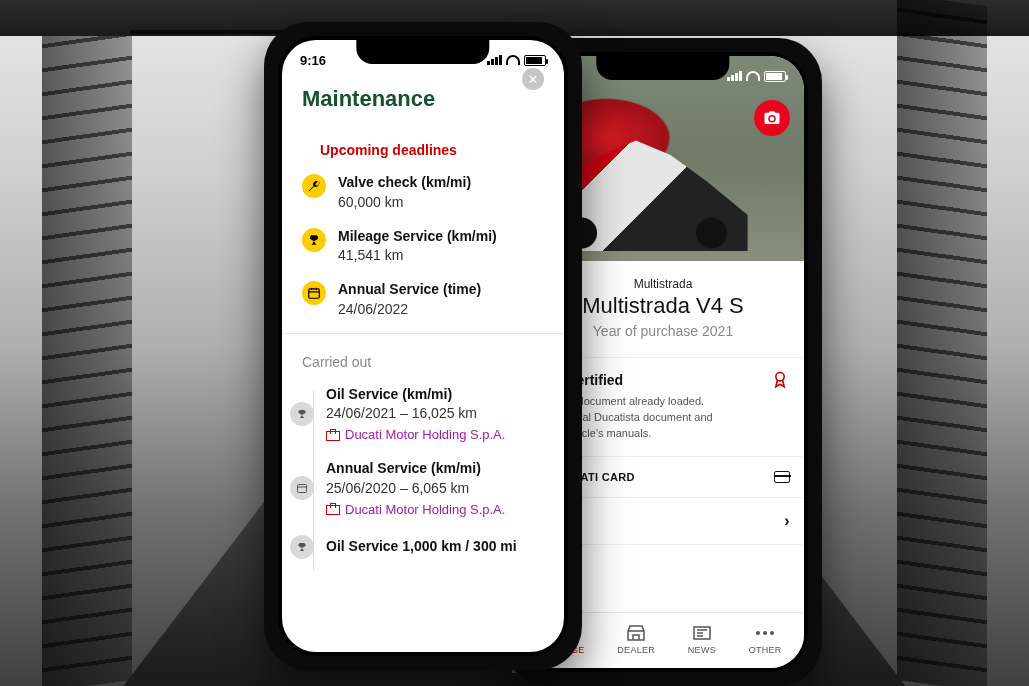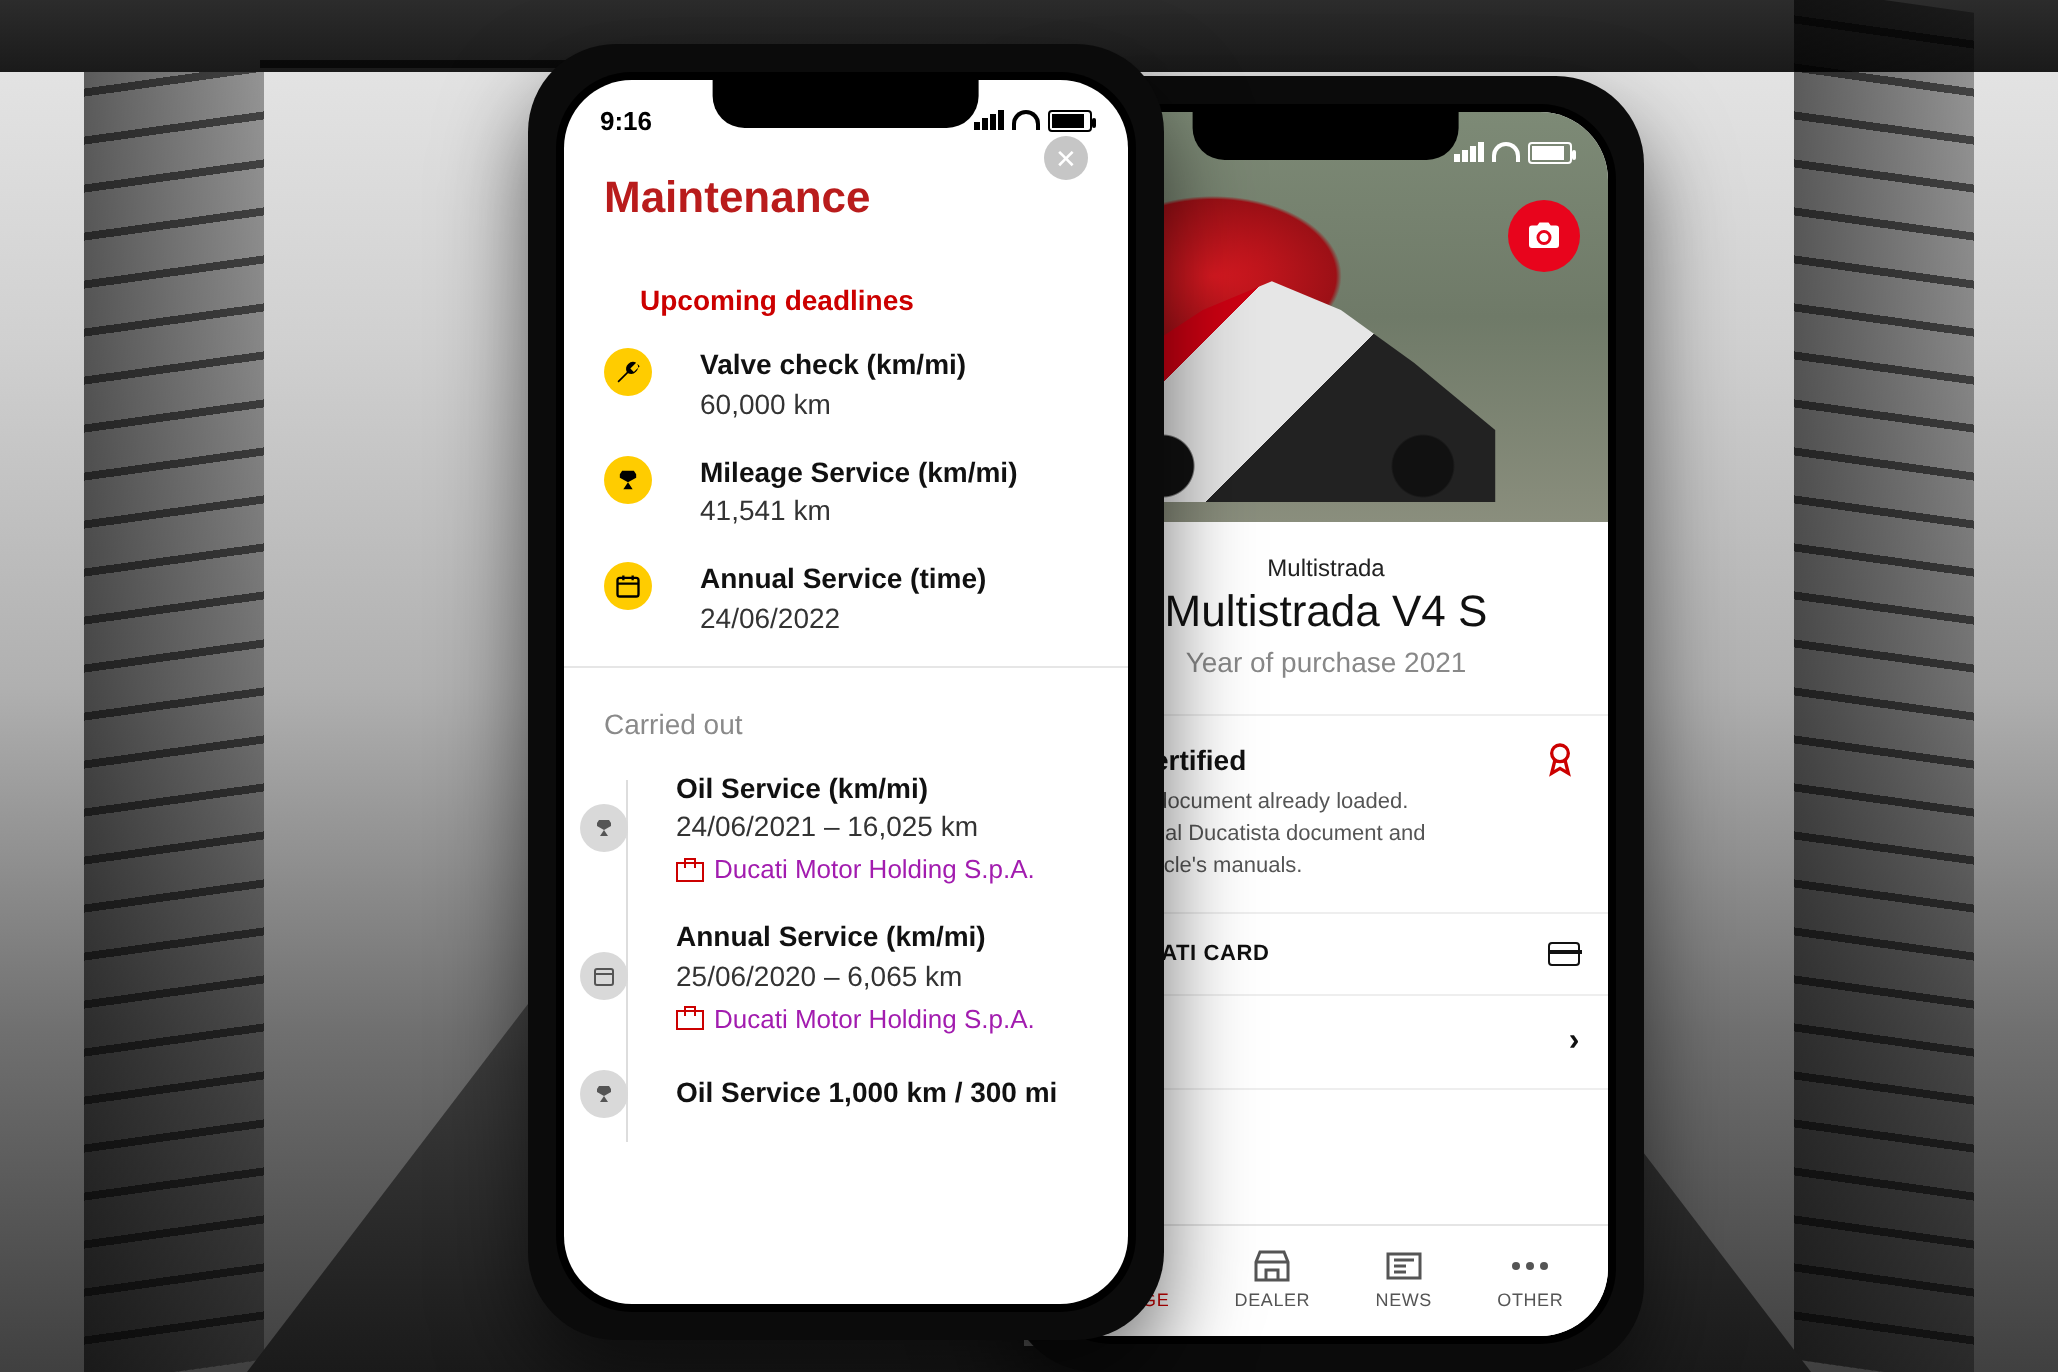--- a/index.html
+++ b/index.html
@@ -89,30 +89,30 @@
   .wifi::before{content:"";position:absolute;inset:0;border:2px solid currentColor;border-bottom:none;border-radius:14px 14px 0 0;}
   .batt { width:22px; height:11px; border:1px solid currentColor; border-radius:2px; position:relative;}
   .batt::after{content:"";position:absolute;right:-3px;top:3px;width:2px;height:5px;background:currentColor;border-radius:1px;}
   .batt i{position:absolute;left:1px;top:1px;bottom:1px;width:80%;background:currentColor;}
 
   
   .maint-header {
     display:flex; justify-content:space-between; align-items:flex-start;
     padding: 6px 20px 12px;
   }
-  .maint-title { font-size:22px; font-weight:600; color:#b91c1c; }
+  .maint-title { font-size:22px; font-weight:600; color:#14532d; }
   .close-x {
     width:22px; height:22px; border-radius:50%; background:#c6c6c6;
     display:flex; align-items:center; justify-content:center; color:#fff; font-size:13px;
     margin-top:-18px;
   }
   .section-hd { font-size:14px; font-weight:600; padding: 18px 20px 10px;}
   .section-hd.red { color:#cc0000;padding-left:38px; }
   .section-hd.grey { color:#8a8a8a; font-weight:500;}
-  .item { display:flex; gap:24px; padding: 6px 20px 12px; align-items:flex-start;}
+  .item { display:flex; gap:12px; padding: 6px 20px 12px; align-items:flex-start;}
   .ic {
     width:24px; height:24px; border-radius:50%; flex-shrink:0;
     display:flex;align-items:center;justify-content:center; font-size:12px;
   }
   .ic.yellow { background:#ffcc00; color:#000;}
   .ic.grey { background:#d9d9d9; color:#555;}
   .item .t1 { font-size:14px; font-weight:600; color:#111; line-height:1.25;}
   .item .t2 { font-size:14px; color:#333; margin-top:2px;}
   .item .t3 { font-size:13px; color:#a21caf; margin-top:6px; display:flex; align-items:center; gap:5px;}
   .bld-ic {

